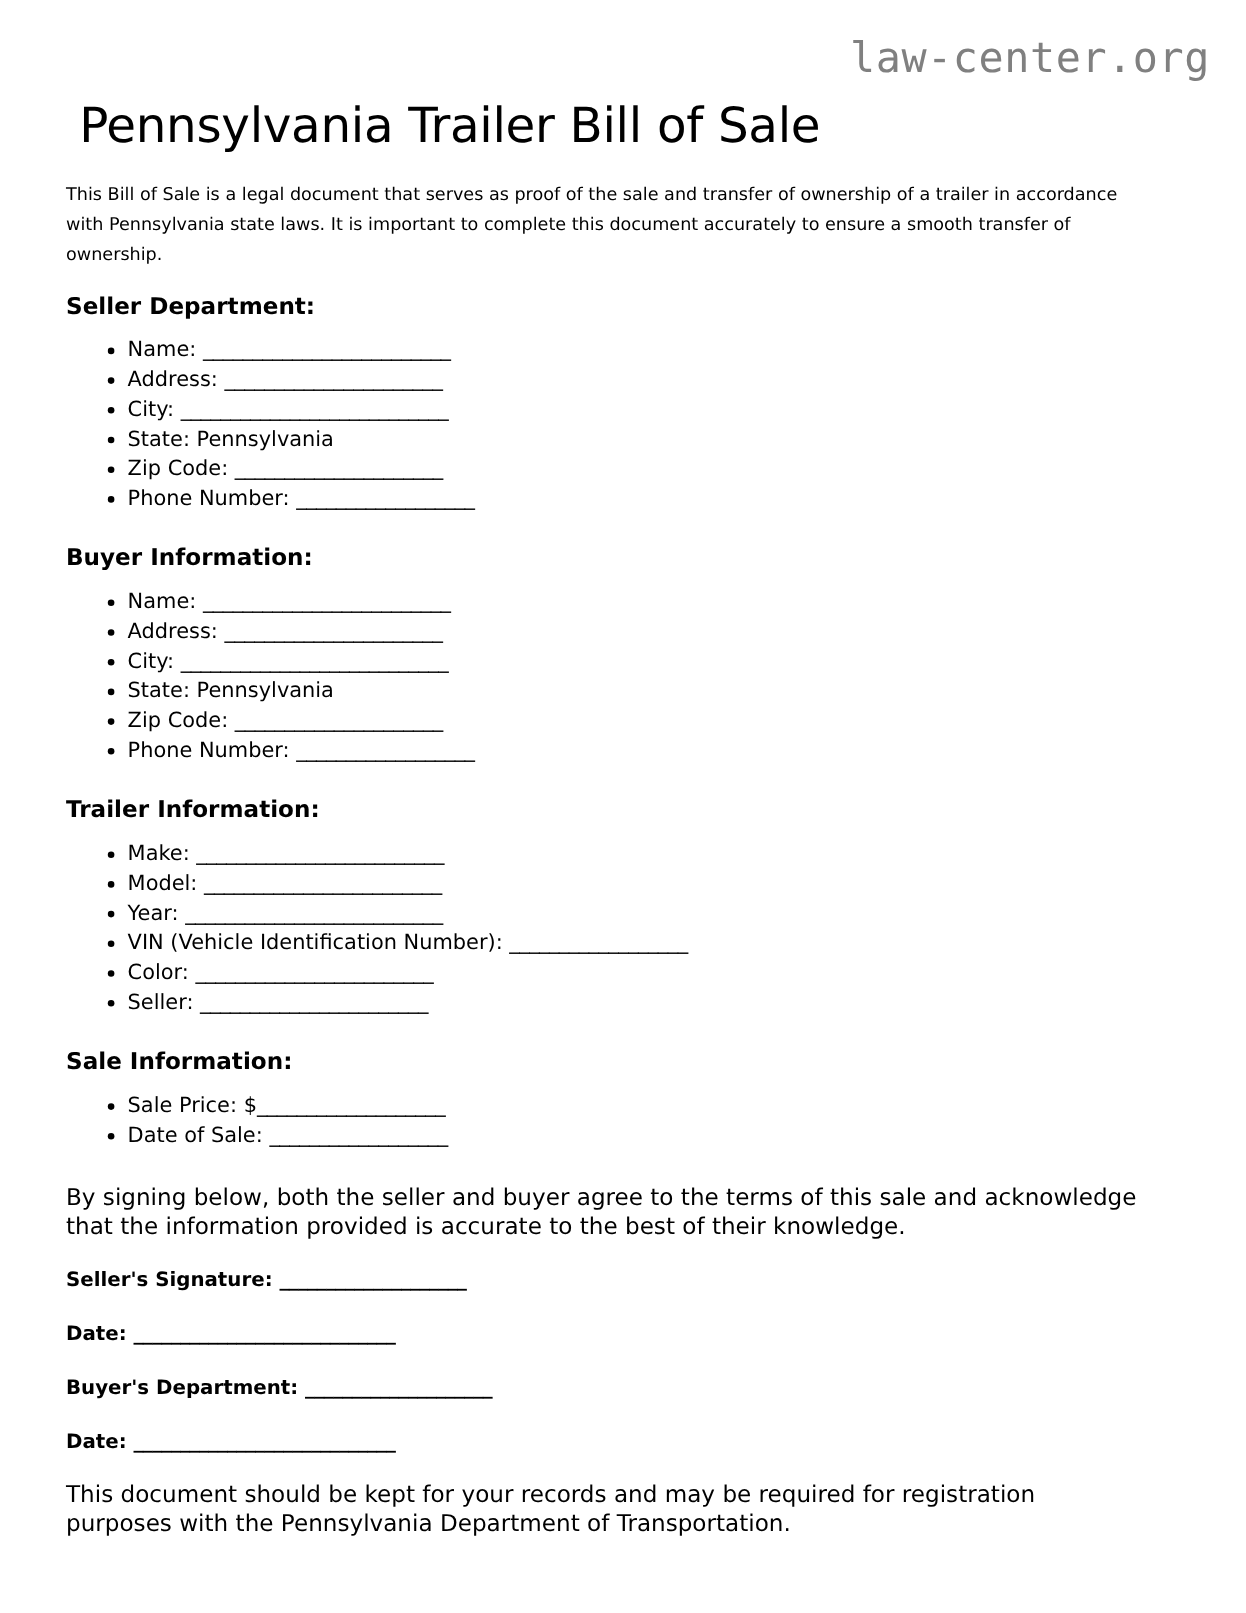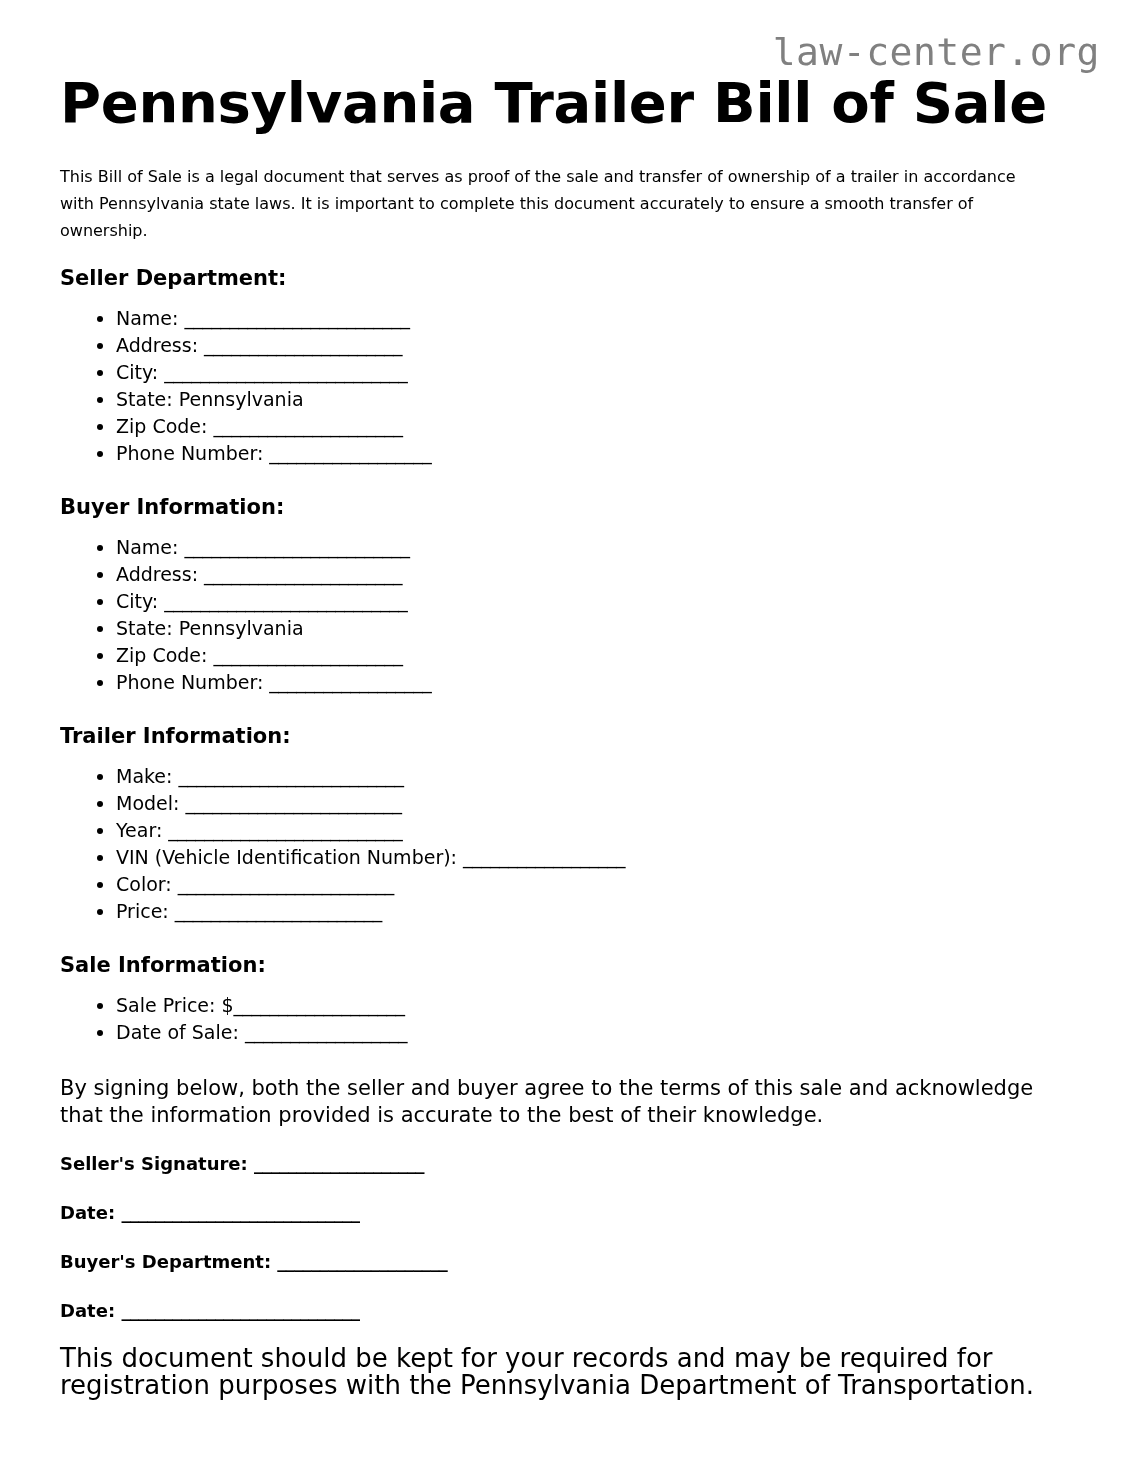--- a/index.html
+++ b/index.html
@@ -39,24 +39,24 @@
 
   
   .content {
     position: absolute;
     left: 60px;
     top: 0;
     width: 1013px;
   }
 
   h1.doc-title {
-    font-size: 56px;
+    font-size: 44px;
     line-height: 52px;
-    font-weight: bold;
-    margin: 0;
+    font-weight: normal;
+    margin: 12px;
     padding: 0;
     letter-spacing: -0.3px;
     position: absolute;
     top: 77px;
     left: 0;
   }
 
   .intro {
     position: absolute;
     top: 163px;
@@ -113,21 +113,21 @@
     line-height: 27px;
     font-weight: bold;
     white-space: nowrap;
     margin: 0;
   }
 
   .closing {
     position: absolute;
     left: 0;
     width: 975px;
-    font-size: 26px;
+    font-size: 21px;
     line-height: 27px;
     margin: 0;
   }
 </style>
 </head>
 <body>
 
 <div class="page">
 
   <div class="watermark">law-center.org</div>
@@ -163,21 +163,21 @@
     </div>
 
     <div class="section" style="top:723px;">
       <div class="section-heading">Trailer Information:</div>
       <ul class="fields">
         <li><span>Make: </span><span class="blank">_________________________</span></li>
         <li><span>Model: </span><span class="blank">________________________</span></li>
         <li><span>Year: </span><span class="blank">__________________________</span></li>
         <li><span>VIN (Vehicle Identification Number): </span><span class="blank">__________________</span></li>
         <li><span>Color: </span><span class="blank">________________________</span></li>
-        <li><span>Price: </span><span class="blank">_______________________</span></li>
+        <li><span>Seller: </span><span class="blank">_______________________</span></li>
       </ul>
     </div>
 
     <div class="section" style="top:952px;">
       <div class="section-heading">Sale Information:</div>
       <ul class="fields">
         <li><span>Sale Price: $</span><span class="blank">___________________</span></li>
         <li><span>Date of Sale: </span><span class="blank">__________________</span></li>
       </ul>
     </div>

